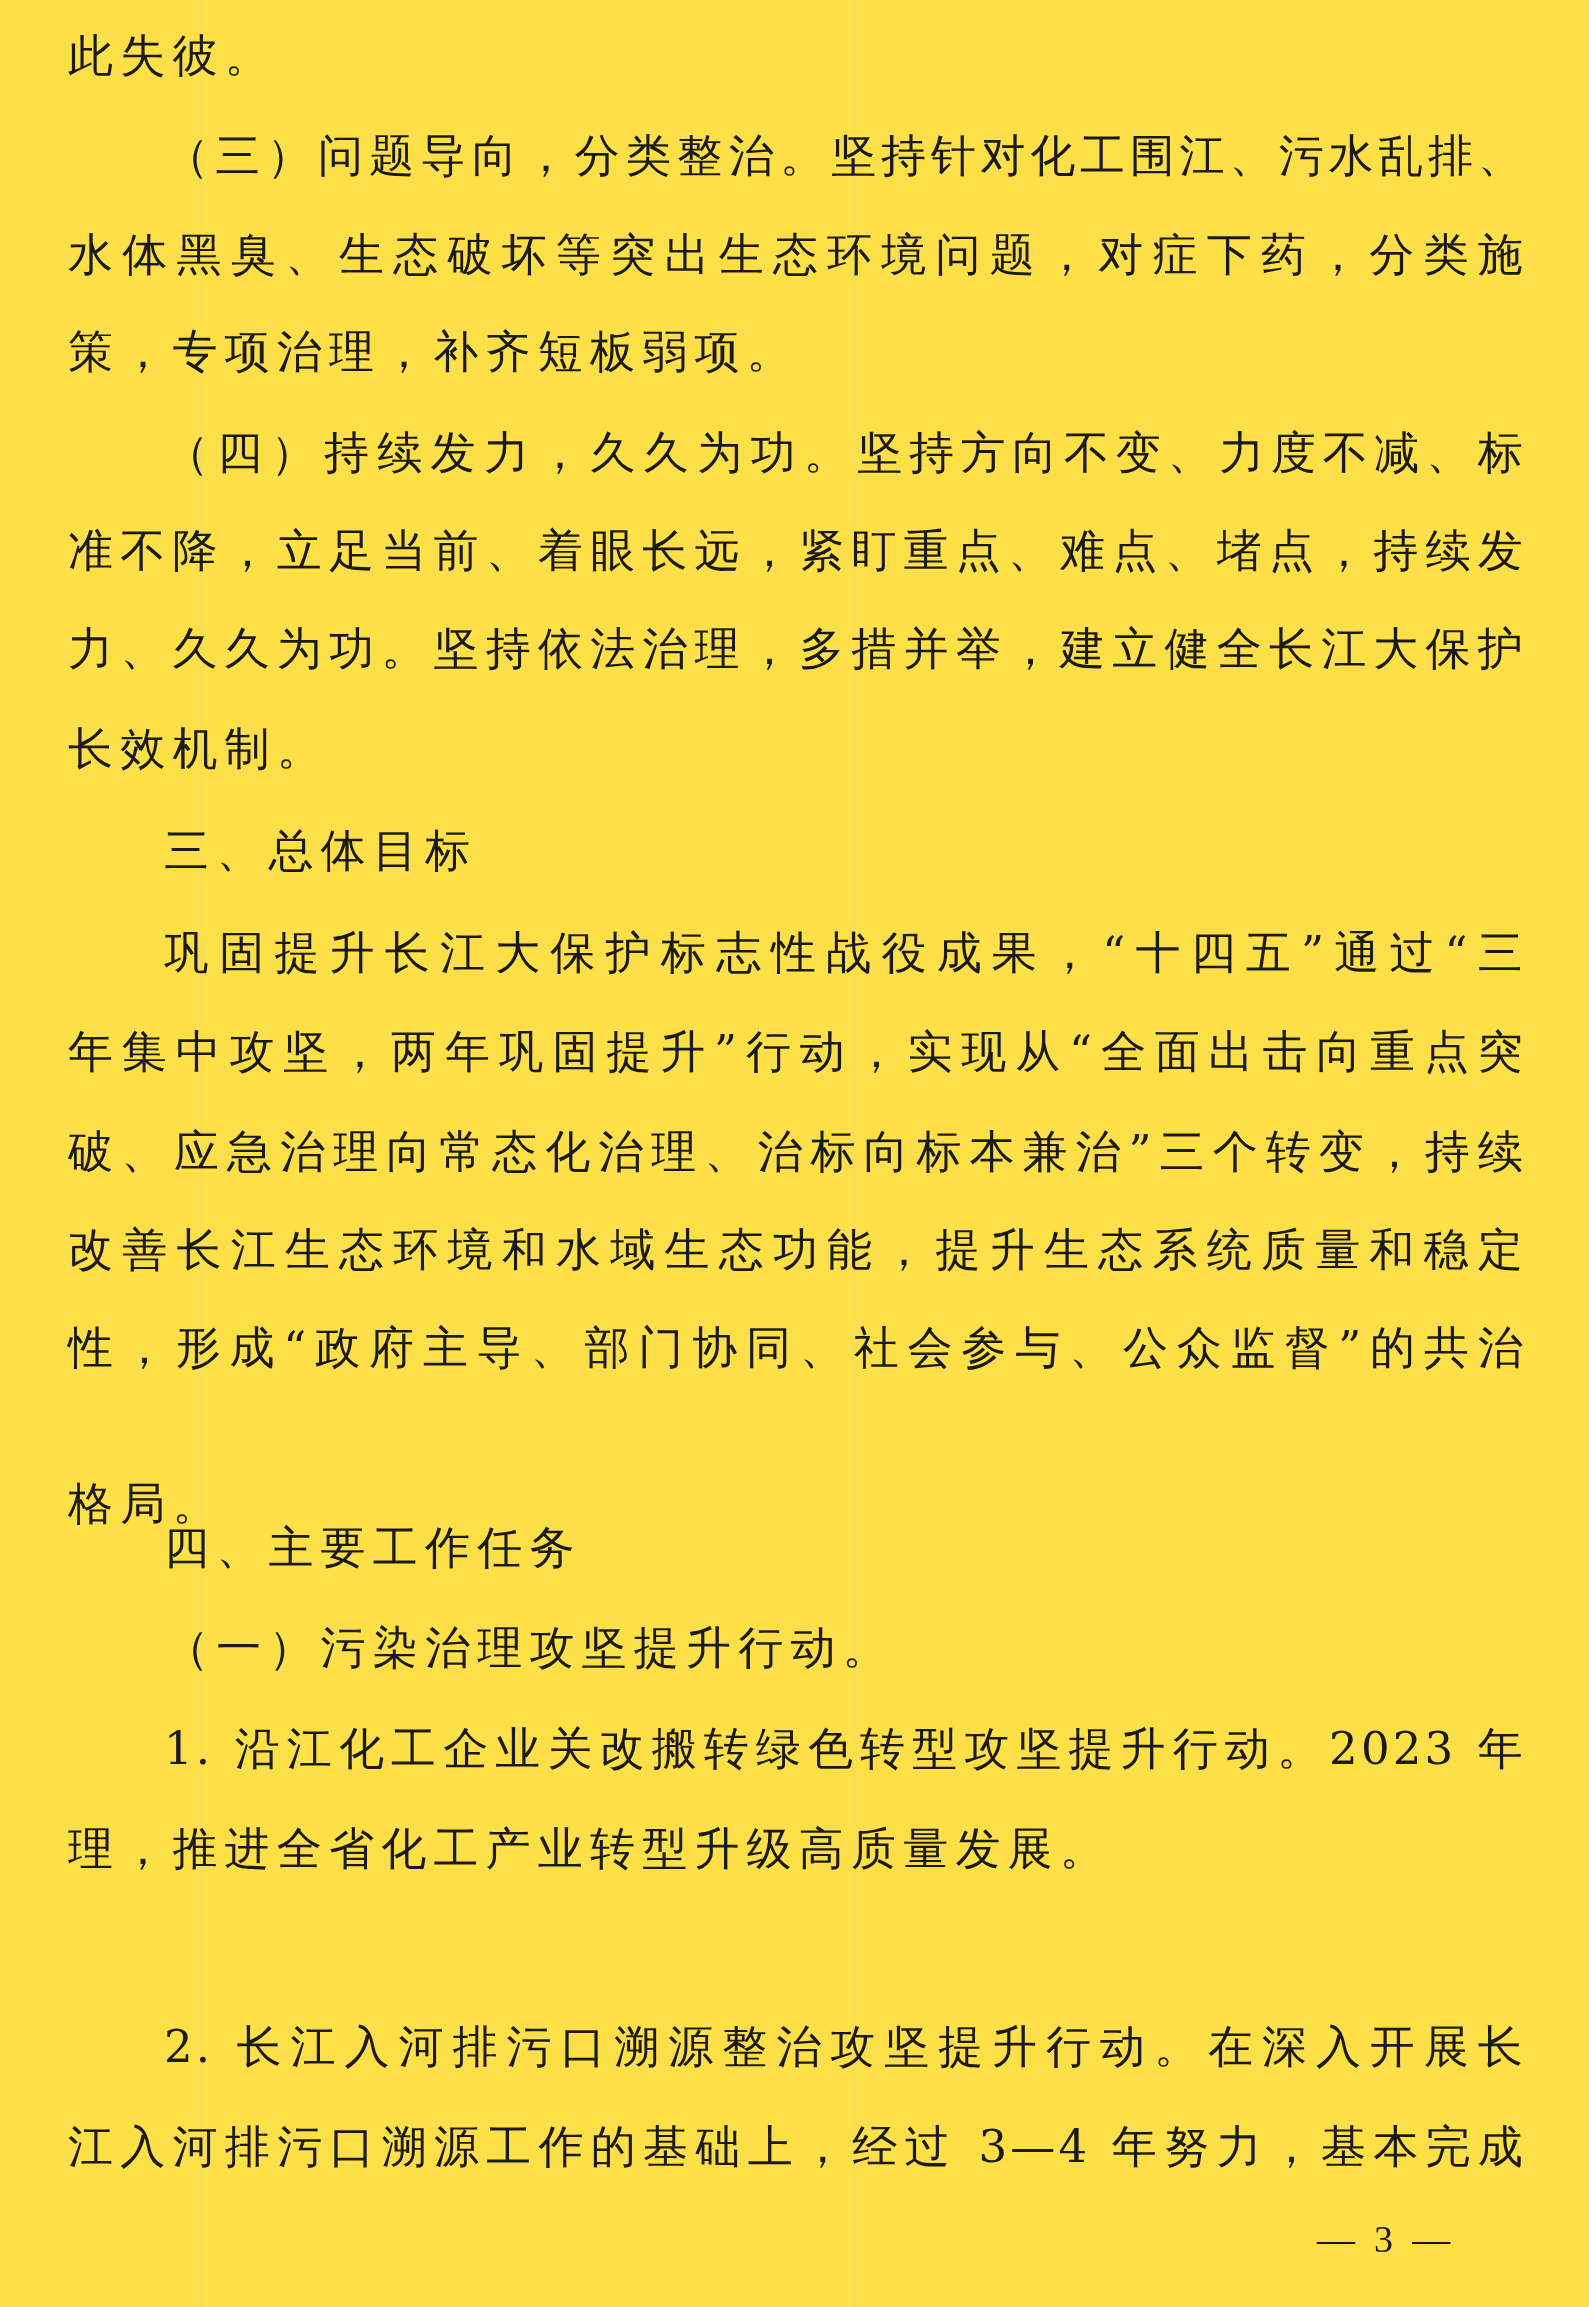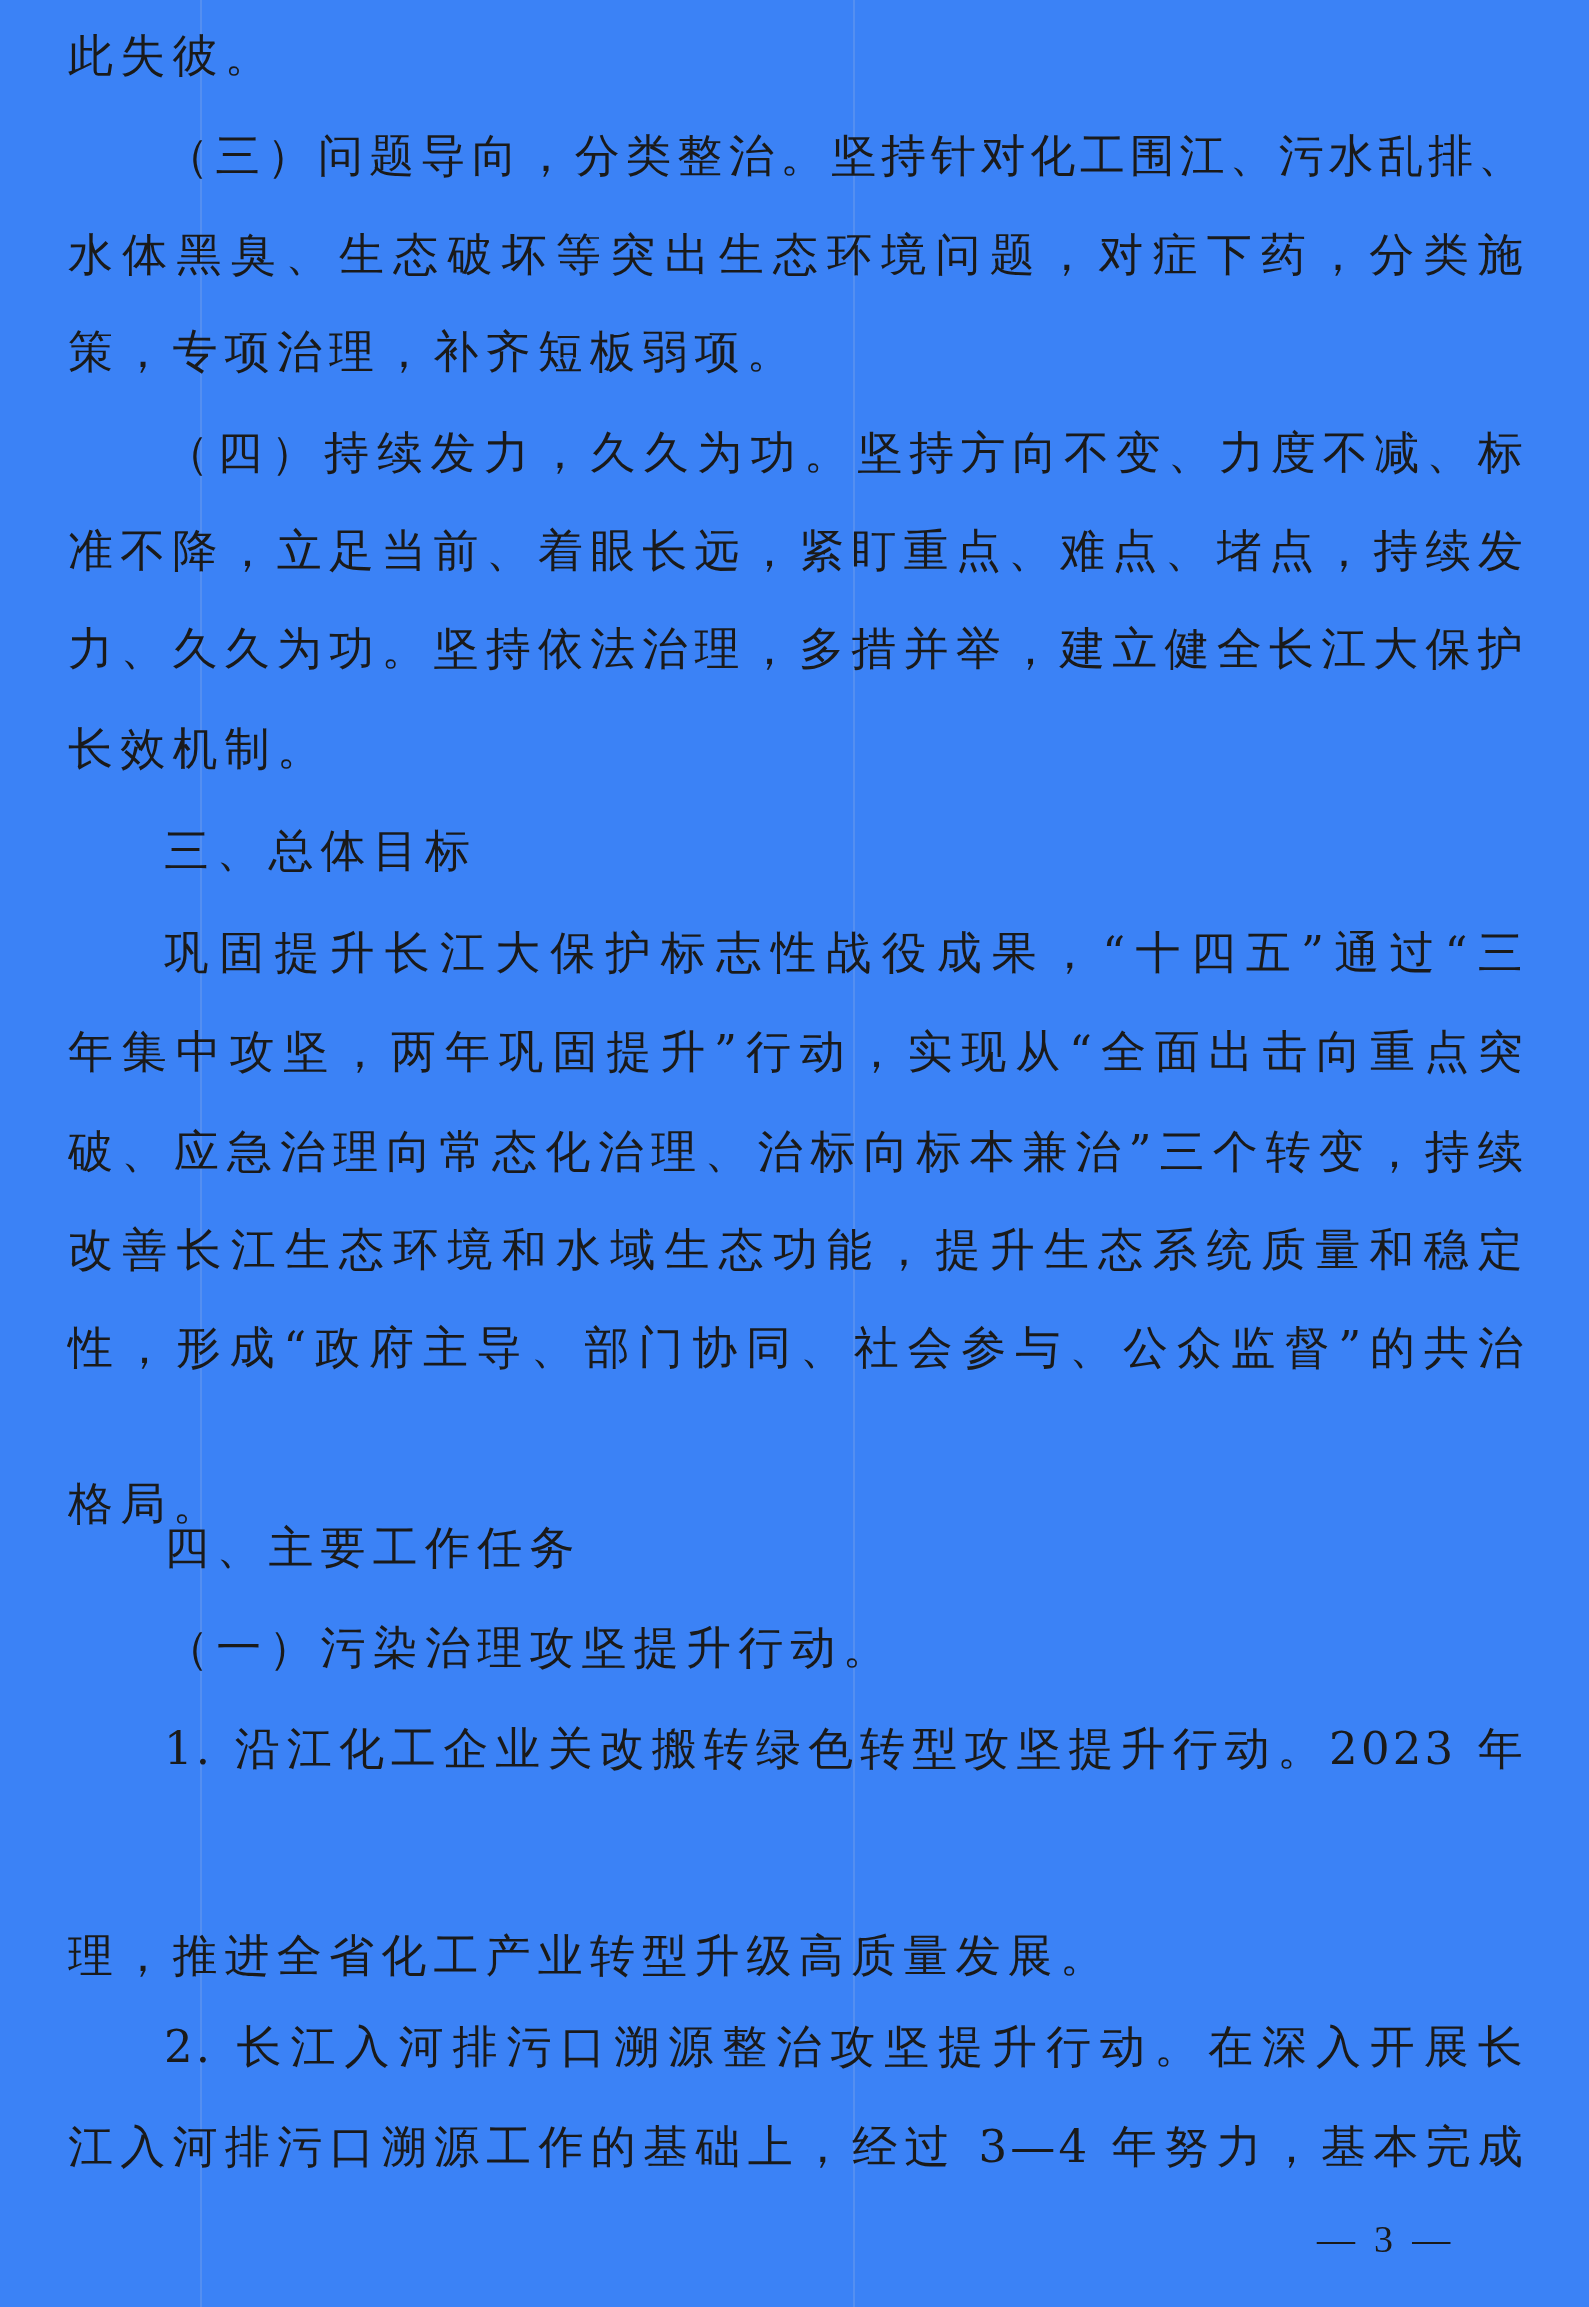--- a/index.html
+++ b/index.html
@@ -13,21 +13,21 @@
     position: relative;
     overflow: hidden;
     font-family: "DejaVu Serif", "Liberation Serif", serif;
     color: #1a1a1a;
   }
   .page {
     position: absolute;
     left: 0; top: 0;
     width: 1589px;
     height: 2307px;
-    background: #3b82f6;
+    background: #fde047;
   }
   
   .scanline {
     position: absolute;
     top: 0;
     width: 1.6px;
     height: 2307px;
     background: rgba(200, 205, 220, 0.18);
   }
   .line {
@@ -131,21 +131,21 @@
   <div class="line indent last heading" style="top:1516px">
     <span>四、主要工作任务</span>
   </div>
   <div class="line indent last" style="top:1616px">
     <span>（一）污染治理攻坚提升行动。</span>
   </div>
 
   <div class="line indent" style="top:1717px">
     <span class="bold">1. 沿江化工企业关改搬转绿色转型攻坚提升行动。</span><span>2023 年</span>
   </div>
-  <div class="line last" style="top:1924px">
+  <div class="line last" style="top:1817px">
     <span>理，推进全省化工产业转型升级高质量发展。</span>
   </div>
 
   <div class="line indent" style="top:2015px">
     <span class="bold">2. 长江入河排污口溯源整治攻坚提升行动。</span><span>在深入开展长</span>
   </div>
   <div class="line" style="top:2115px">
     <span>江入河排污口溯源工作的基础上，经过 3—4 年努力，基本完成</span>
   </div>
 

